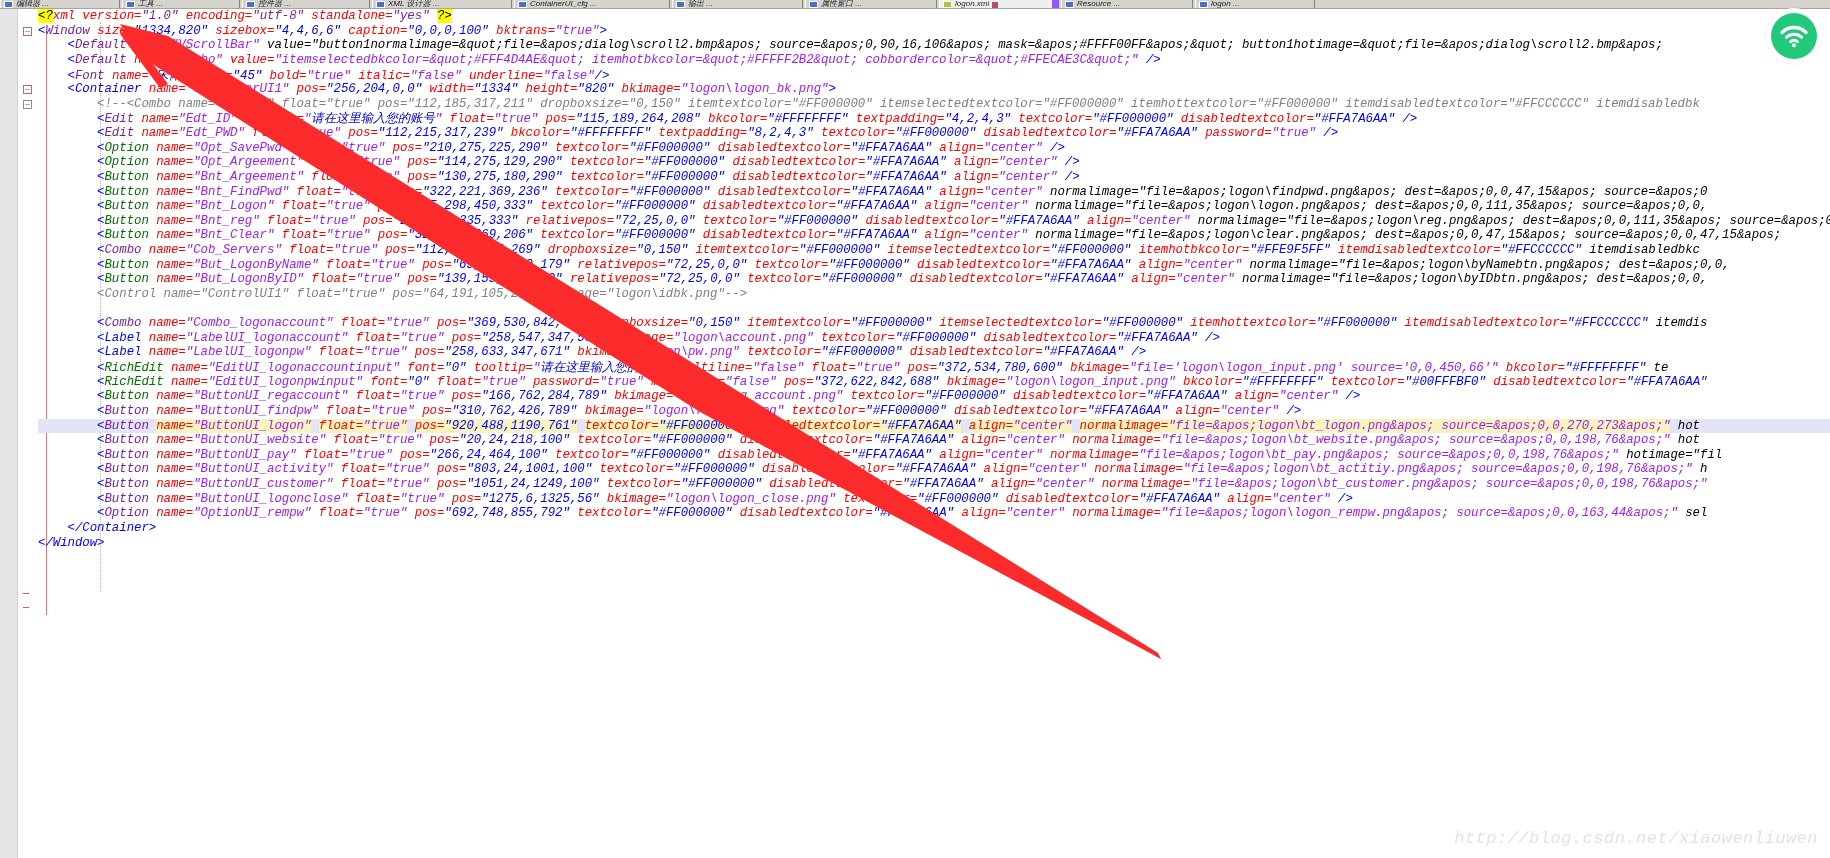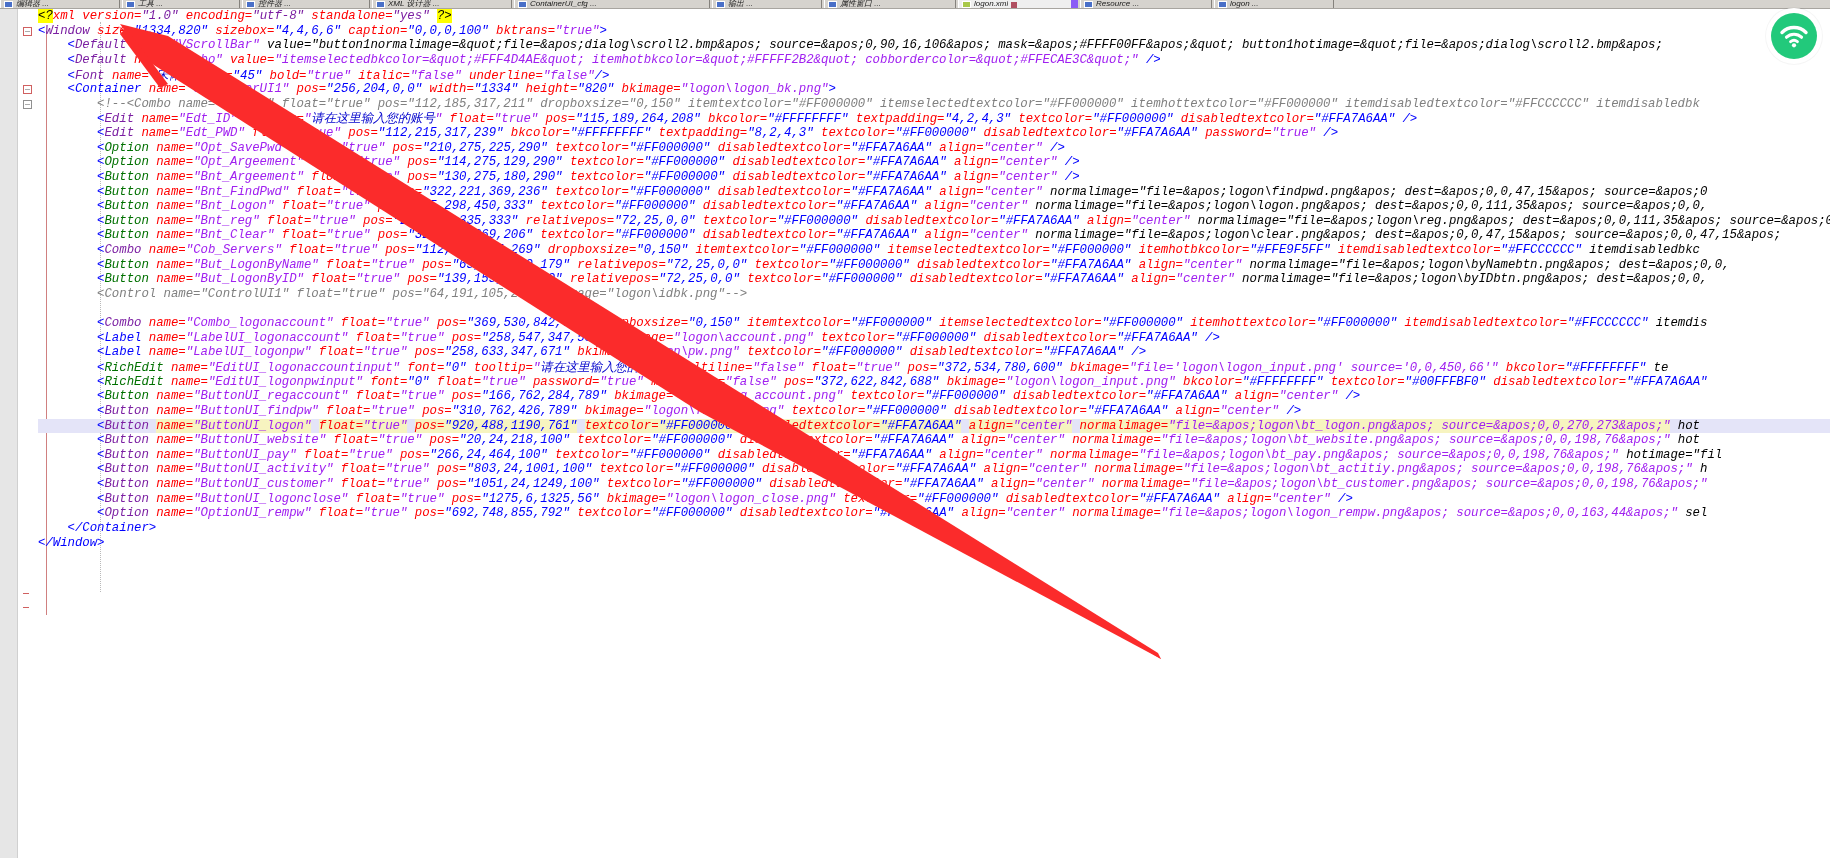--- a/index.html
+++ b/index.html
@@ -139,25 +139,25 @@
         <span class="tablabel">工具 ...</span>
       </div>
       <div class="tab" style="width: 128px;">
         <span class="tabicon"></span>
         <span class="tablabel">控件器 ...</span>
       </div>
       <div class="tab" style="width: 140px;">
         <span class="tabicon"></span>
         <span class="tablabel">XML 设计器 ...</span>
       </div>
-      <div class="tab" style="width: 196px;">
+      <div class="tab" style="width: 156px;">
         <span class="tabicon"></span>
         <span class="tablabel">ContainerUI_cfg ...</span>
       </div>
-      <div class="tab" style="width: 110px;">
+      <div class="tab" style="width: 131px;">
         <span class="tabicon"></span>
         <span class="tablabel">输出 ...</span>
       </div>
       <div class="tab" style="width: 132px; align-items: center;">
         <span class="tabicon"></span>
         <span class="tablabel">属性窗口 ...</span>
       </div>
       <div class="tab active" style="width: 120px;">
         <span class="tabicon"></span>
         <span class="tablabel">logon.xml</span>
@@ -201,14 +201,15 @@
     <div class="logo-inner">
       <svg width="30" height="24" viewBox="0 0 30 24" aria-hidden="true">
         <path d="M3 8.5 A17 17 0 0 1 27 8.5" stroke="#ffffff" stroke-width="3.4" fill="none" stroke-linecap="round"></path>
         <path d="M7.5 13.2 A11 11 0 0 1 22.5 13.2" stroke="#ffffff" stroke-width="3.2" fill="none" stroke-linecap="round"></path>
         <path d="M11.6 17.6 A5.6 5.6 0 0 1 18.4 17.6" stroke="#ffffff" stroke-width="3" fill="none" stroke-linecap="round"></path>
         <circle cx="15" cy="21.3" r="2.1" fill="#ffffff"></circle>
       </svg>
     </div>
   </div>
 
+  <div class="watermark">http://blog.csdn.net/xiaowenliuwen</div>
 
 </div>
 
 </body></html>

